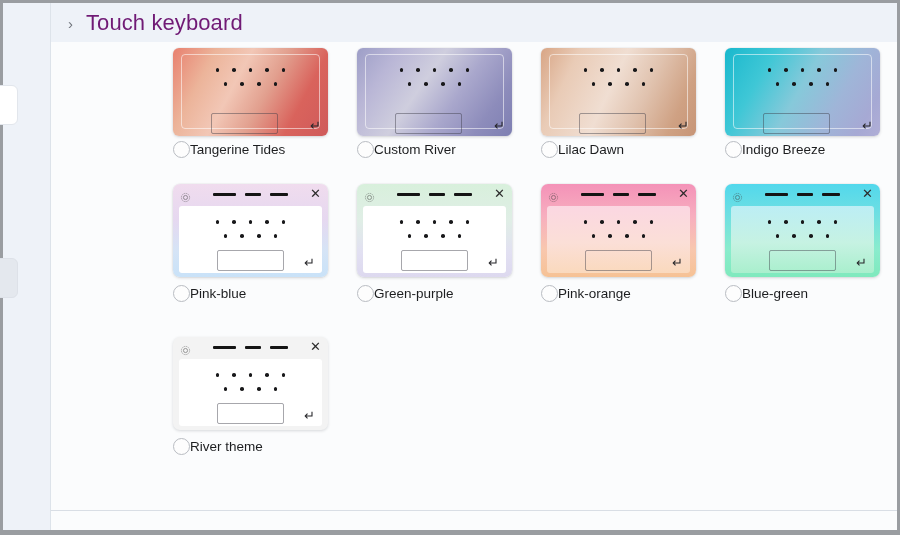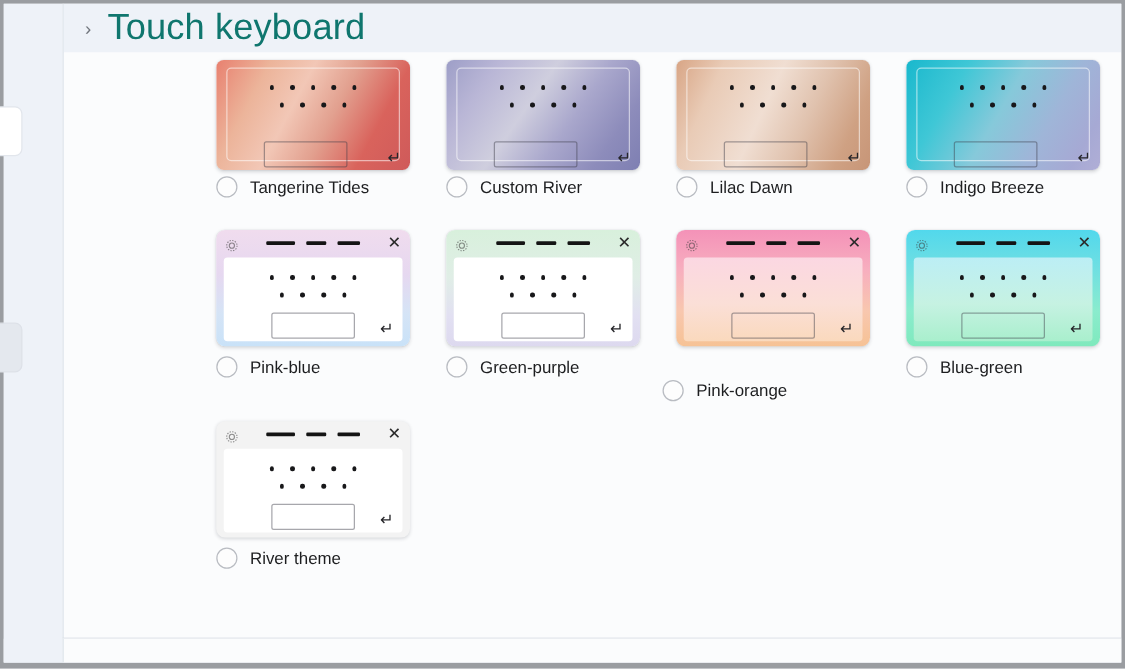--- a/index.html
+++ b/index.html
@@ -48,21 +48,21 @@
     box-sizing:border-box;
   }
   .crumb-parent{
     font-size:21.5px;color:#5a5f66;letter-spacing:.1px;
   }
   .crumb-sep{
     font-size:15px;color:#70757c;margin:0 13px 0 14px;
     transform:translateY(1px);
   }
   .crumb-current{
-    font-size:29px;color:#0f766e;letter-spacing:.1px;
+    font-size:22px;color:#701a75;letter-spacing:.1px;
   }
 
   .content{
     position:absolute;left:0;top:39px;right:0;bottom:0;
     background:#fbfcfd;
   }
 
   
   .grid{position:absolute;left:71px;top:0;right:0;top:0;}
   .cell{position:absolute;width:160px;}
@@ -117,21 +117,21 @@
   }
 
   
   .kbframe{
     position:absolute;left:8px;right:8px;top:6px;bottom:7px;
     border:1px solid rgba(255,255,255,.55);border-radius:4px;
   }
 
   
   .radiorow{
-    position:absolute;left:0;display:flex;align-items:center;gap:10px;
+    position:absolute;left:0;display:flex;align-items:center;gap:0;
   }
   .radio{
     width:17px;height:17px;border-radius:50%;
     border:1.6px solid #b9bcc2;background:#fdfdfd;
     box-sizing:border-box;flex:none;
   }
   .radio-label{font-size:13.5px;color:#1d1e20;white-space:nowrap;}
 
   
   .bottom-strip{
@@ -361,21 +361,21 @@
                   <span class="dot"></span>
                   <span class="dot"></span>
                   <span class="dot"></span>
                   <span class="dot"></span>
                 </div>
       <div class="spacebar"></div>
       <div class="enter">↵</div>
     </div>
   </div>
           </div>
-          <div class="radiorow" style="left: 408px; top: 243px; margin-top: 19px;">
+          <div class="radiorow" style="left: 419px; top: 243px;">
             <span class="radio"></span>
       <span class="radio-label">Pink-orange</span>
           </div>
           <div class="cell" style="left: 603px; top: 142px;">
   <div class="card tall " style="background:linear-gradient(180deg,#52d8ec 0%,#6fdfe2 33%,#8aeccd 70%,#7fe9bd 100%)">
     <div class="titlebar">
       <span class="gear"><svg viewBox="0 0 16 16" width="11" height="11">
   <circle cx="8" cy="8" r="3" fill="none" stroke="#3a3a3a" stroke-width="1.3"></circle>
   <circle cx="8" cy="8" r="6" fill="none" stroke="#3a3a3a" stroke-width="1.3" stroke-dasharray="1.6 1.5"></circle>
                   </svg></span>

